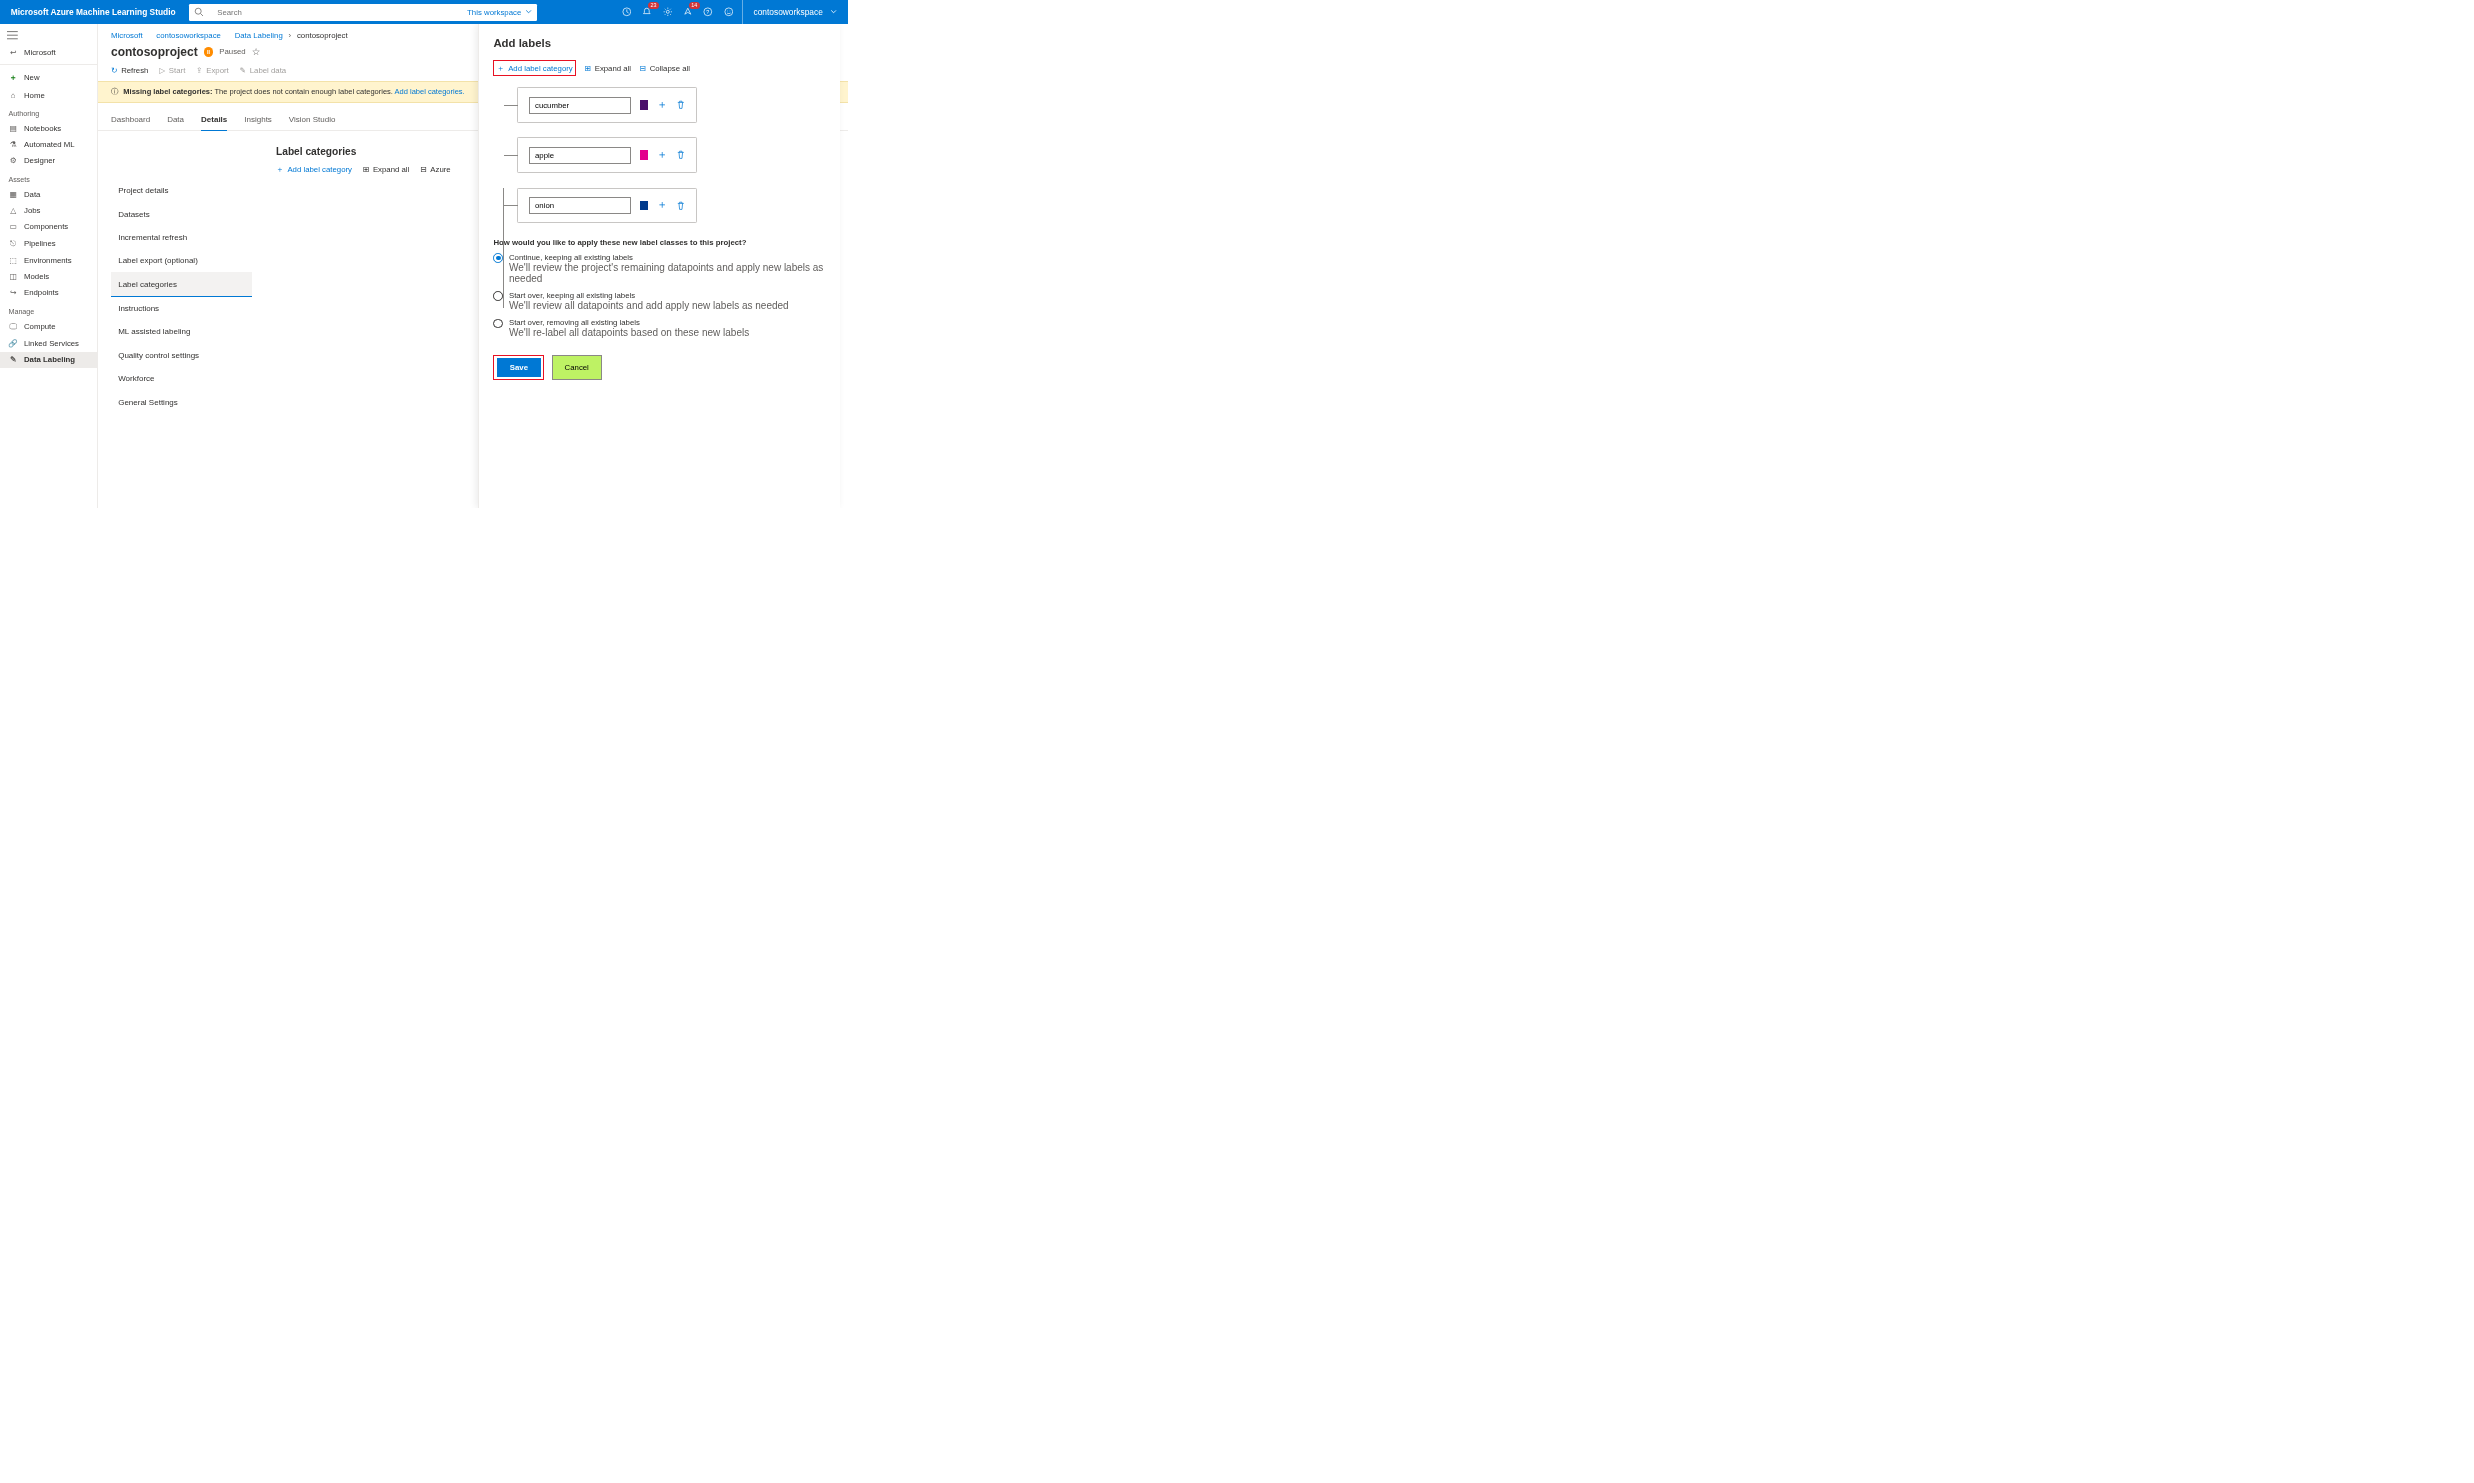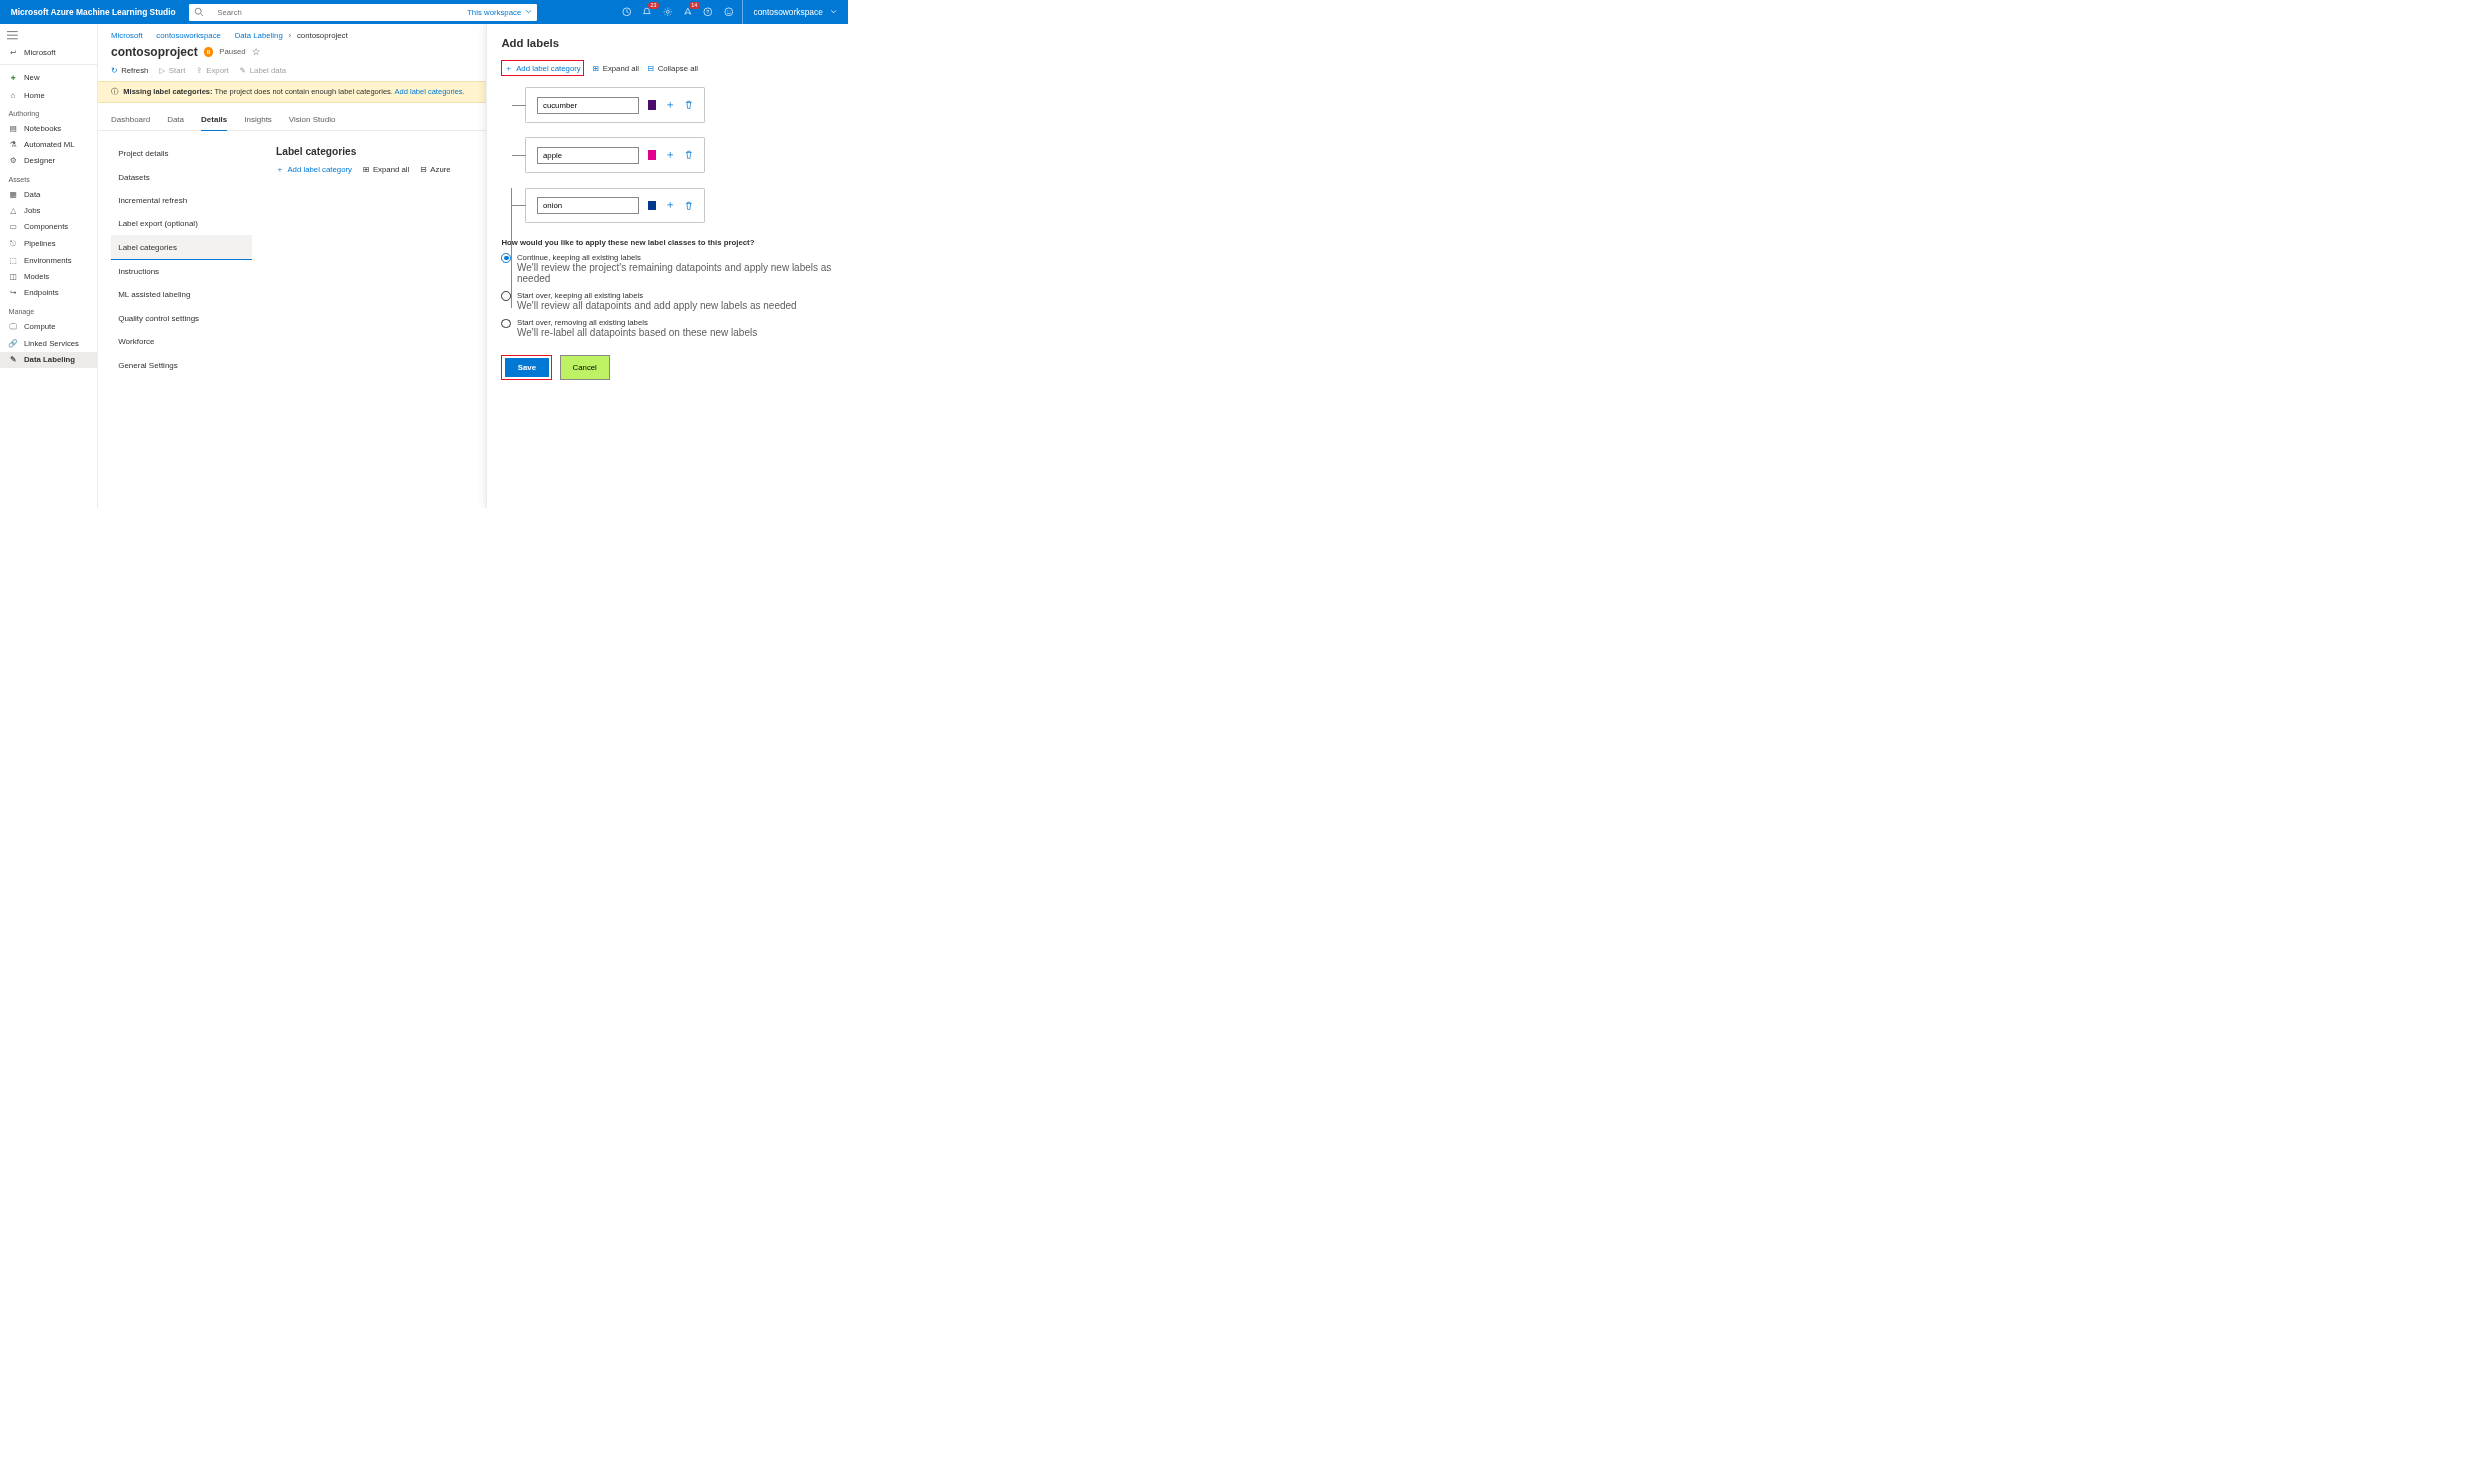--- a/index.html
+++ b/index.html
@@ -35,29 +35,29 @@
 .star{color:#605e5c;font-size:9.6px;}
 .toolbar{padding:2.4px 13px 6px;display:flex;gap:10.8px;color:#323130;font-size:7.8px;}
 .toolbar .tb{display:flex;align-items:center;gap:3.6px;cursor:pointer;}
 .toolbar .tb.dis{color:#a19f9d;}
 .notice{background:#fff4ce;border-top:0.6px solid #f3e2a9;border-bottom:0.6px solid #f3e2a9;padding:4.8px 13px;font-size:7.5px;color:#323130;display:flex;gap:4.8px;align-items:center;}
 .notice a{color:#0078d4;text-decoration:none;}
 .tabs{padding:0 13px;border-bottom:0.6px solid #edebe9;display:flex;gap:17px;margin-top:6px;}
 .tabs .tab{padding:6px 0;font-size:8px;color:#605e5c;cursor:pointer;}
 .tabs .tab.active{color:#323130;font-weight:600;border-bottom:1.2px solid #0078d4;margin-bottom:-0.6px;}
 .body2{display:flex;padding:10.8px 13px;gap:6px;}
-.subnav{width:141px;}
+.subnav{width:141px;margin-top:37px;}
 .subnav .sitem{padding:7.2px 7.2px;font-size:8px;color:#323130;cursor:pointer;}
 .subnav .sitem.active{background:#f3f2f1;font-weight:400;border-bottom:1.2px solid #0078d4;}
 .content{padding:3.6px 0 0 18px;}
 .content h2{font-size:10.2px;font-weight:600;}
 .content .lc-actions{margin-top:7.2px;display:flex;gap:10.8px;font-size:7.8px;color:#323130;}
 .content .lc-actions .la{display:flex;align-items:center;gap:3.6px;cursor:pointer;}
 .content .lc-actions .la.blue{color:#0078d4;}
-.panel{position:absolute;top:0;right:0;width:362px;height:100%;background:#fff;border-left:0.6px solid #edebe9;box-shadow:-2.4px 0 7.2px rgba(0,0,0,.08);padding:13px 14.4px;overflow:auto;}
+.panel{position:absolute;top:0;right:8px;width:362px;height:100%;background:#fff;border-left:0.6px solid #edebe9;box-shadow:-2.4px 0 7.2px rgba(0,0,0,.08);padding:13px 14.4px;overflow:auto;}
 .panel h2{font-size:11.4px;font-weight:600;margin-bottom:10.8px;}
 .panel .actions{display:flex;gap:8.4px;align-items:center;margin-bottom:10.8px;}
 .panel .act{display:flex;align-items:center;gap:3.6px;font-size:7.8px;cursor:pointer;}
 .panel .act.blue{color:#0078d4;}
 .hl{border:1.8px solid #e81123;padding:1.8px 2.4px;}
 .label-card{border:0.6px solid #c8c6c4;border-radius:1.2px;margin-left:24px;margin-bottom:14.4px;padding:8.4px 10.8px;display:flex;align-items:center;gap:8.4px;position:relative;width:180px;}
 .label-card input{border:0.6px solid #8a8886;padding:3px 4.8px;font-size:7.8px;width:102px;}
 .swatch{width:9.6px;height:9.6px;}
 .label-card .plus{color:#0078d4;font-size:10.8px;cursor:pointer;}
 .label-card .trash{color:#0078d4;cursor:pointer;}

